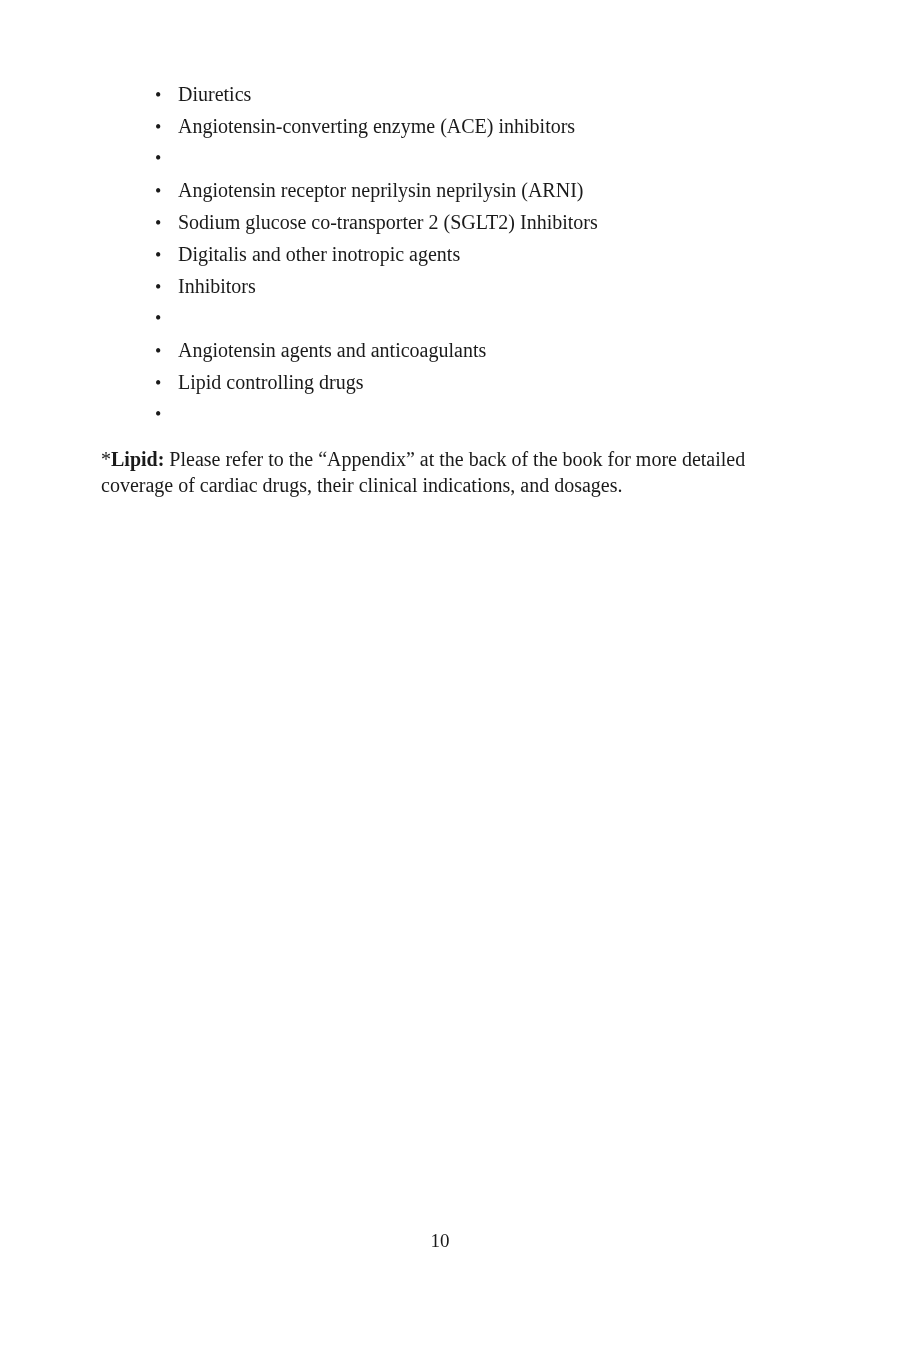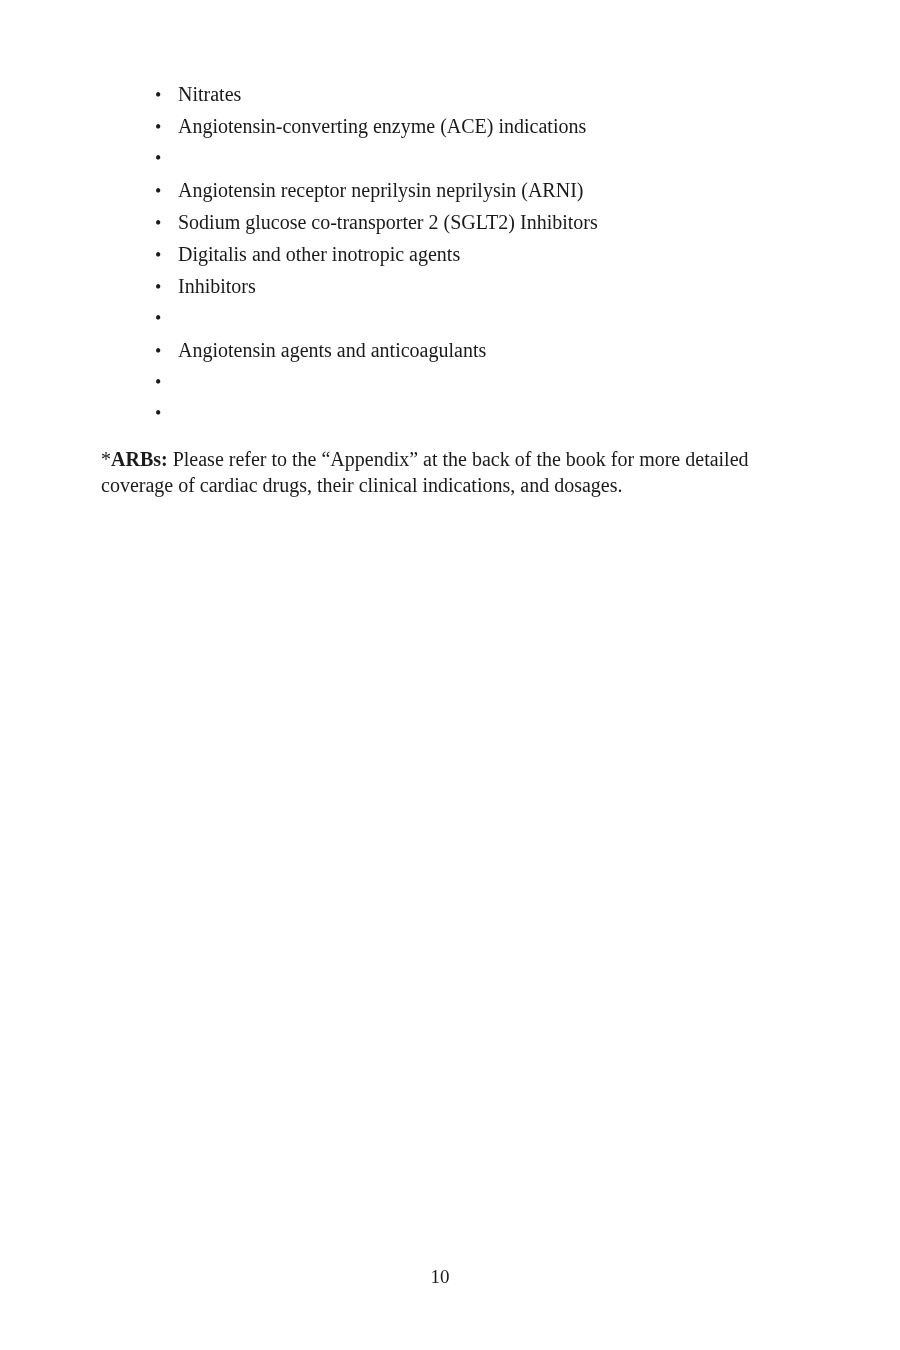--- a/index.html
+++ b/index.html
@@ -44,36 +44,35 @@
     text-align: left;
   }
   .note b { font-weight: bold; }
   .page-number {
     position: absolute;
     left: 0;
     top: 1230px;
     width: 880px;
     text-align: center;
     font-size: 19px;
-    margin-top: 36px;
   }
 </style>
 </head>
 <body>
 
 <div class="page">
 
   <ul class="drug-list">
     <li>
       <span class="bullet">•</span>
-      <span>Nitrates</span>
+      <span>Diuretics</span>
     </li>
     <li>
       <span class="bullet">•</span>
-      <span>Angiotensin-converting enzyme (ACE) indications</span>
+      <span>Angiotensin-converting enzyme (ACE) inhibitors</span>
     </li>
     <li>
       <span class="bullet">•</span>
     </li>
     <li>
       <span class="bullet">•</span>
       <span>Angiotensin receptor neprilysin neprilysin (ARNI)</span>
     </li>
     <li>
       <span class="bullet">•</span>
@@ -89,23 +88,24 @@
     </li>
     <li>
       <span class="bullet">•</span>
     </li>
     <li>
       <span class="bullet">•</span>
       <span>Angiotensin agents and anticoagulants</span>
     </li>
     <li>
       <span class="bullet">•</span>
+      <span>Lipid controlling drugs</span>
     </li>
     <li>
       <span class="bullet">•</span>
     </li>
   </ul>
 
-  <p class="note"><span>*</span><b>ARBs:</b><span> Please refer to the “Appendix” at the back of the book for more detailed coverage of cardiac drugs, their clinical indications, and dosages.</span></p>
+  <p class="note"><span>*</span><b>Lipid:</b><span> Please refer to the “Appendix” at the back of the book for more detailed coverage of cardiac drugs, their clinical indications, and dosages.</span></p>
 
   <div class="page-number">10</div>
 
 </div>
 
 </body></html>

